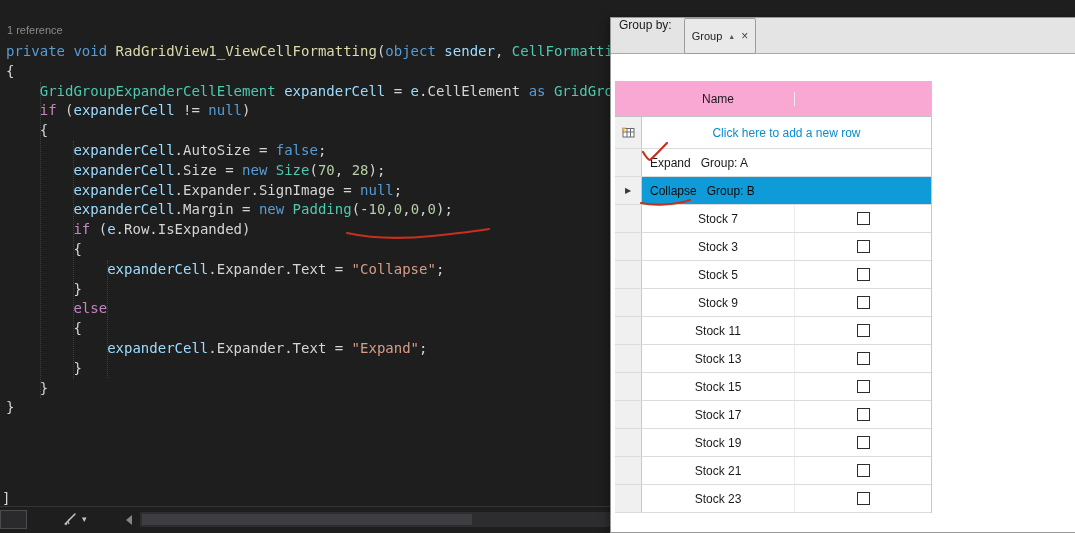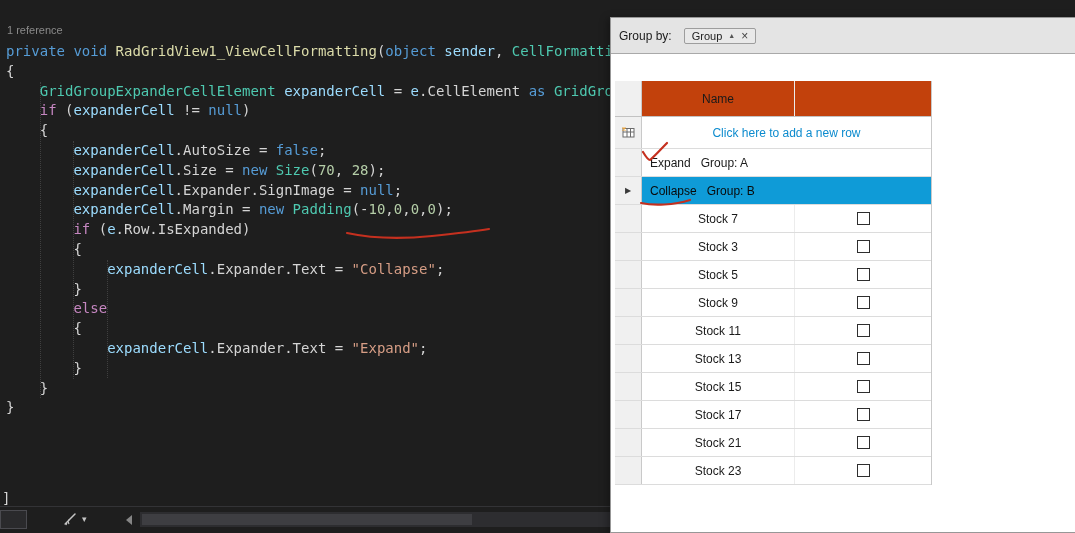--- a/index.html
+++ b/index.html
@@ -21,28 +21,28 @@
   .cleanup{position:absolute;left:62px;top:4px;display:flex;align-items:center;gap:4px;}
   .cleanup .caret{color:#C5C5C5;font-size:9px;font-family:"Liberation Sans",sans-serif;}
   .hscroll-arrow{position:absolute;left:126px;top:8px;width:0;height:0;border-top:5px solid transparent;border-bottom:5px solid transparent;border-right:6px solid #858585;}
   .hscroll-track{position:absolute;left:140px;right:0;top:5px;height:15px;background:#2D2D30;}
   .hscroll-thumb{position:absolute;left:2px;top:2px;height:11px;width:330px;background:#3E3E42;}
 
   
   .window{position:absolute;left:610px;top:17px;width:466px;height:516px;background:#FFFFFF;border:1px solid #979797;box-sizing:border-box;font-family:"Liberation Sans",sans-serif;box-shadow:-2px 2px 8px rgba(0,0,0,0.35);}
   .titlebar{height:27px;background:#F0F0F0;display:flex;align-items:center;gap:7px;padding-left:9px;border-bottom:1px solid #E0E0E0;}
   .title{font-size:12px;color:#1B1B1B;}
-  .grouppanel{height:35px;background:#E4E4E4;border-bottom:1px solid #A9A9A9;display:flex;align-items:center;gap:12px;padding-left:8px;}
+  .grouppanel{height:35px;background:#E4E4E4;border-bottom:1px solid #A9A9A9;display:flex;align-items:flex-start;gap:12px;padding-left:8px;}
   .gblabel{font-size:12px;color:#1B1B1B;}
-  .chip{height:16px;display:inline-flex;align-items:center;gap:6px;padding:0 7px;background:#E9E9E9;border:1px solid #9D9D9D;border-radius:2px;font-size:11px;color:#222;box-sizing:border-box;}
+  .chip{height:36px;display:inline-flex;align-items:center;gap:6px;padding:0 7px;background:#E9E9E9;border:1px solid #9D9D9D;border-radius:2px;font-size:11px;color:#222;box-sizing:border-box;}
   .chip .sort{font-size:7px;color:#555;}
   .chip .close{font-size:12px;color:#444;line-height:1;cursor:pointer;}
 
   .grid{position:absolute;left:4px;top:63px;width:317px;background:#FFF;border-right:1px solid #C9C9C9;box-sizing:border-box;}
-  .grid-header{display:flex;height:35px;border-bottom:1px solid #C2C2C2;background:#c2410c;}
+  .grid-header{display:flex;height:35px;border-bottom:1px solid #C2C2C2;background:#f9a8d4;align-items:center;}
   .grid-row{display:flex;height:27px;border-bottom:1px solid #DCDCDC;background:#FFF;}
   .grid-row.new-row{height:31px;}
   .ind{width:26px;flex:none;background:#F0F0F0;border-right:1px solid #C9C9C9;display:flex;align-items:center;justify-content:center;}
   .cell{display:flex;align-items:center;font-size:12px;color:#1A1A1A;}
   .cell.name{width:152px;flex:none;justify-content:center;border-right:1px solid #ECECEC;}
   .cell.paid{flex:1;justify-content:center;}
   .cell.span{flex:1;}
   .newlink{justify-content:center;color:var(--link,#0C8BCE);}
   .cell.group{gap:10px;padding-left:8px;}
   .group-row.selected .cell.span{background:var(--sel,#0F9BD7);color:#0A0A0A;}
@@ -180,20 +180,27 @@
           </div>
           <div class="grid-row data-row">
             <div class="ind"></div>
             <div class="cell name">Stock 17</div>
             <div class="cell paid">
               <span class="checkbox"></span>
             </div>
           </div>
           <div class="grid-row data-row">
             <div class="ind"></div>
+            <div class="cell name">Stock 19</div>
+            <div class="cell paid">
+              <span class="checkbox"></span>
+            </div>
+          </div>
+          <div class="grid-row data-row">
+            <div class="ind"></div>
             <div class="cell name">Stock 21</div>
             <div class="cell paid">
               <span class="checkbox"></span>
             </div>
           </div>
           <div class="grid-row data-row">
             <div class="ind"></div>
             <div class="cell name">Stock 23</div>
             <div class="cell paid">
               <span class="checkbox"></span>

